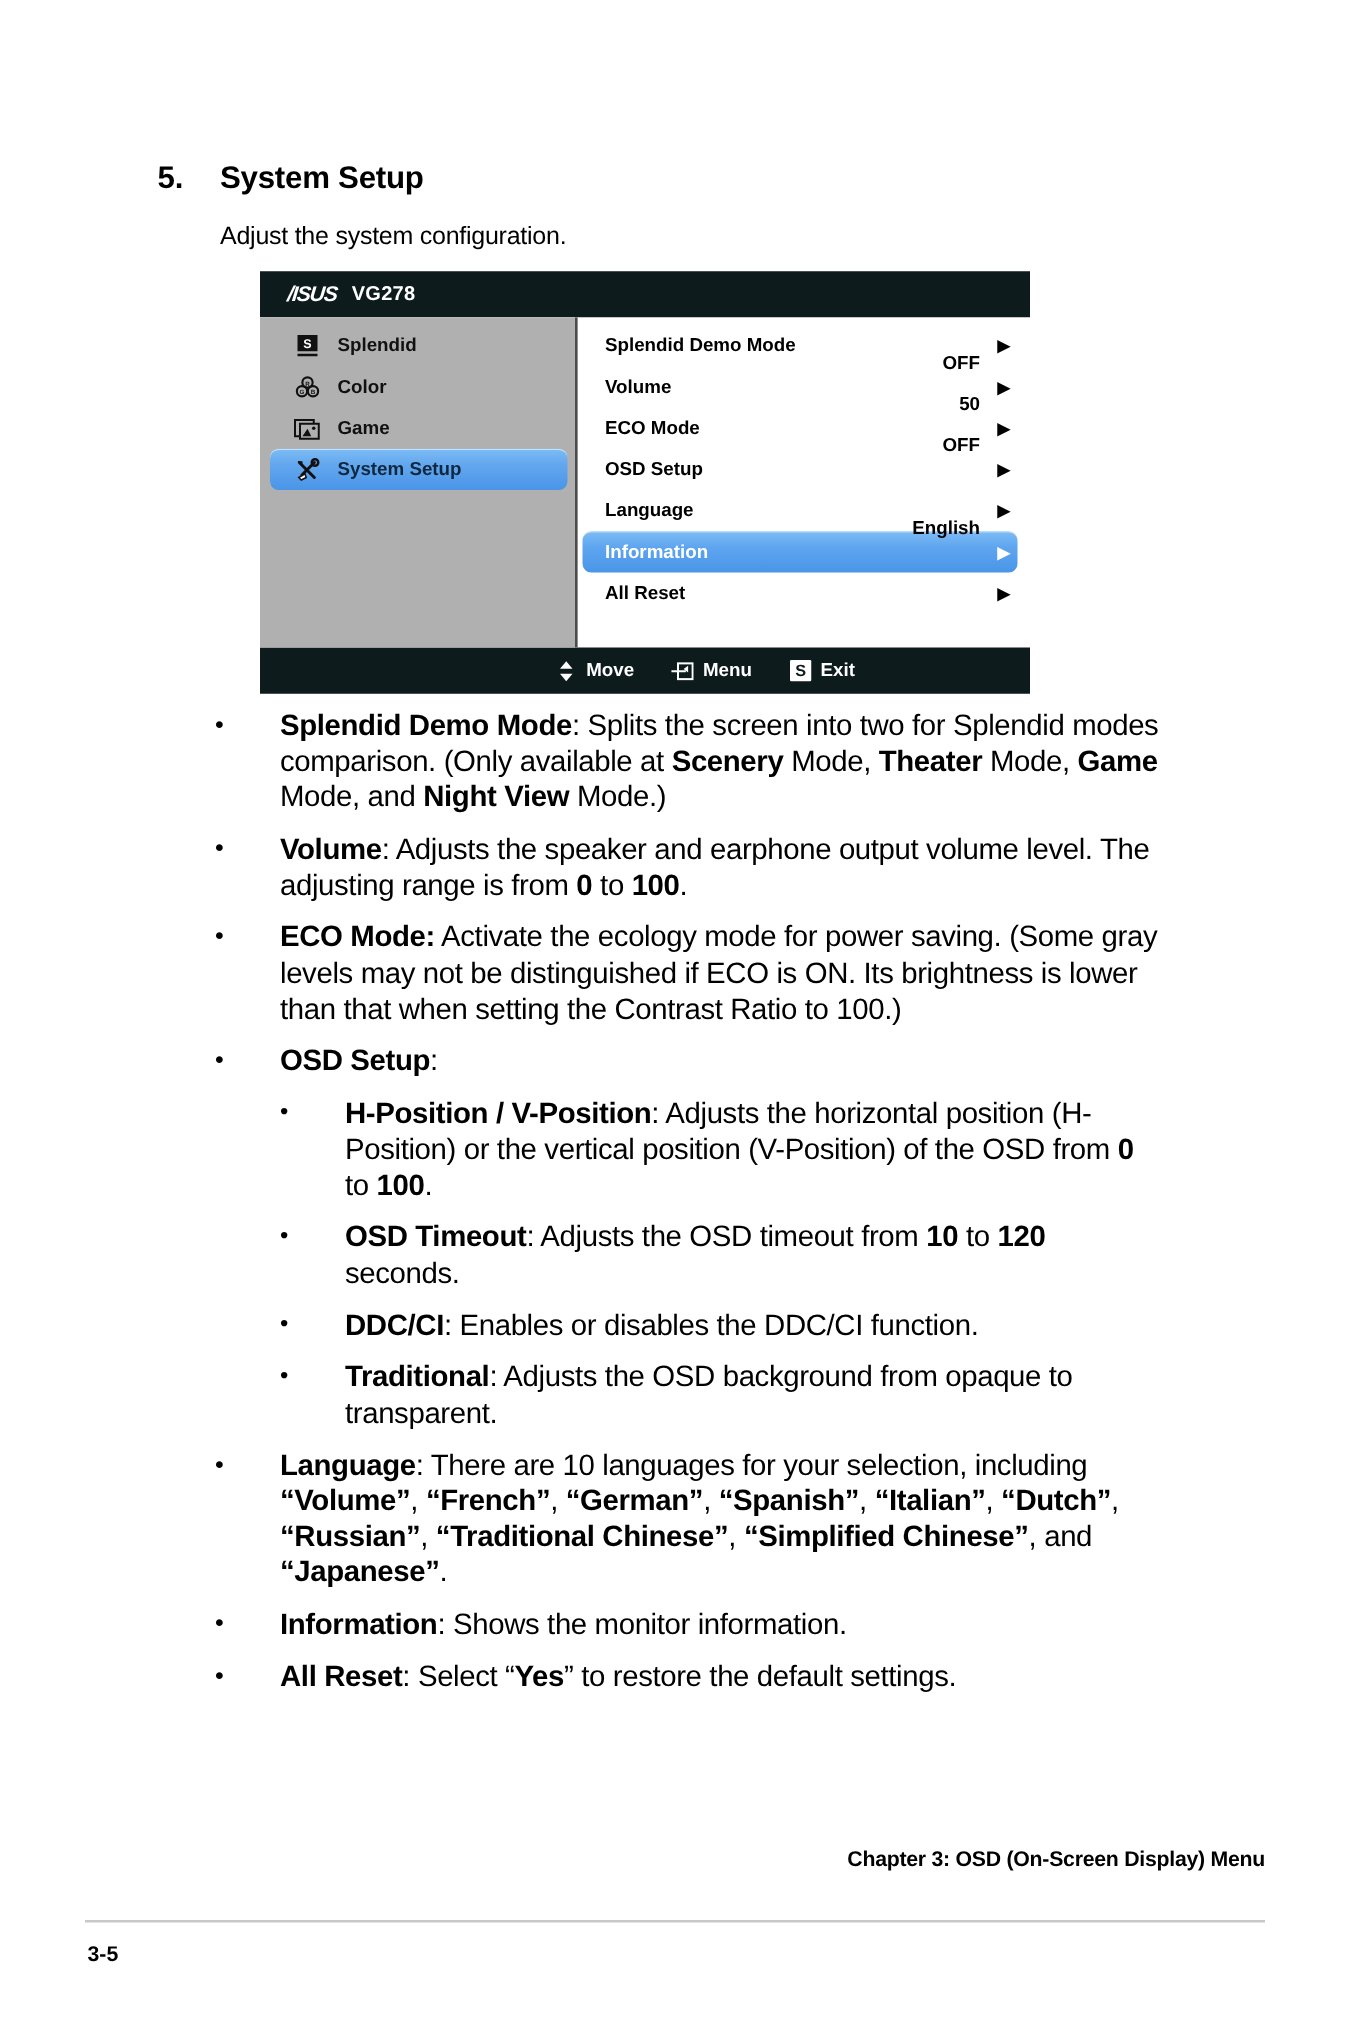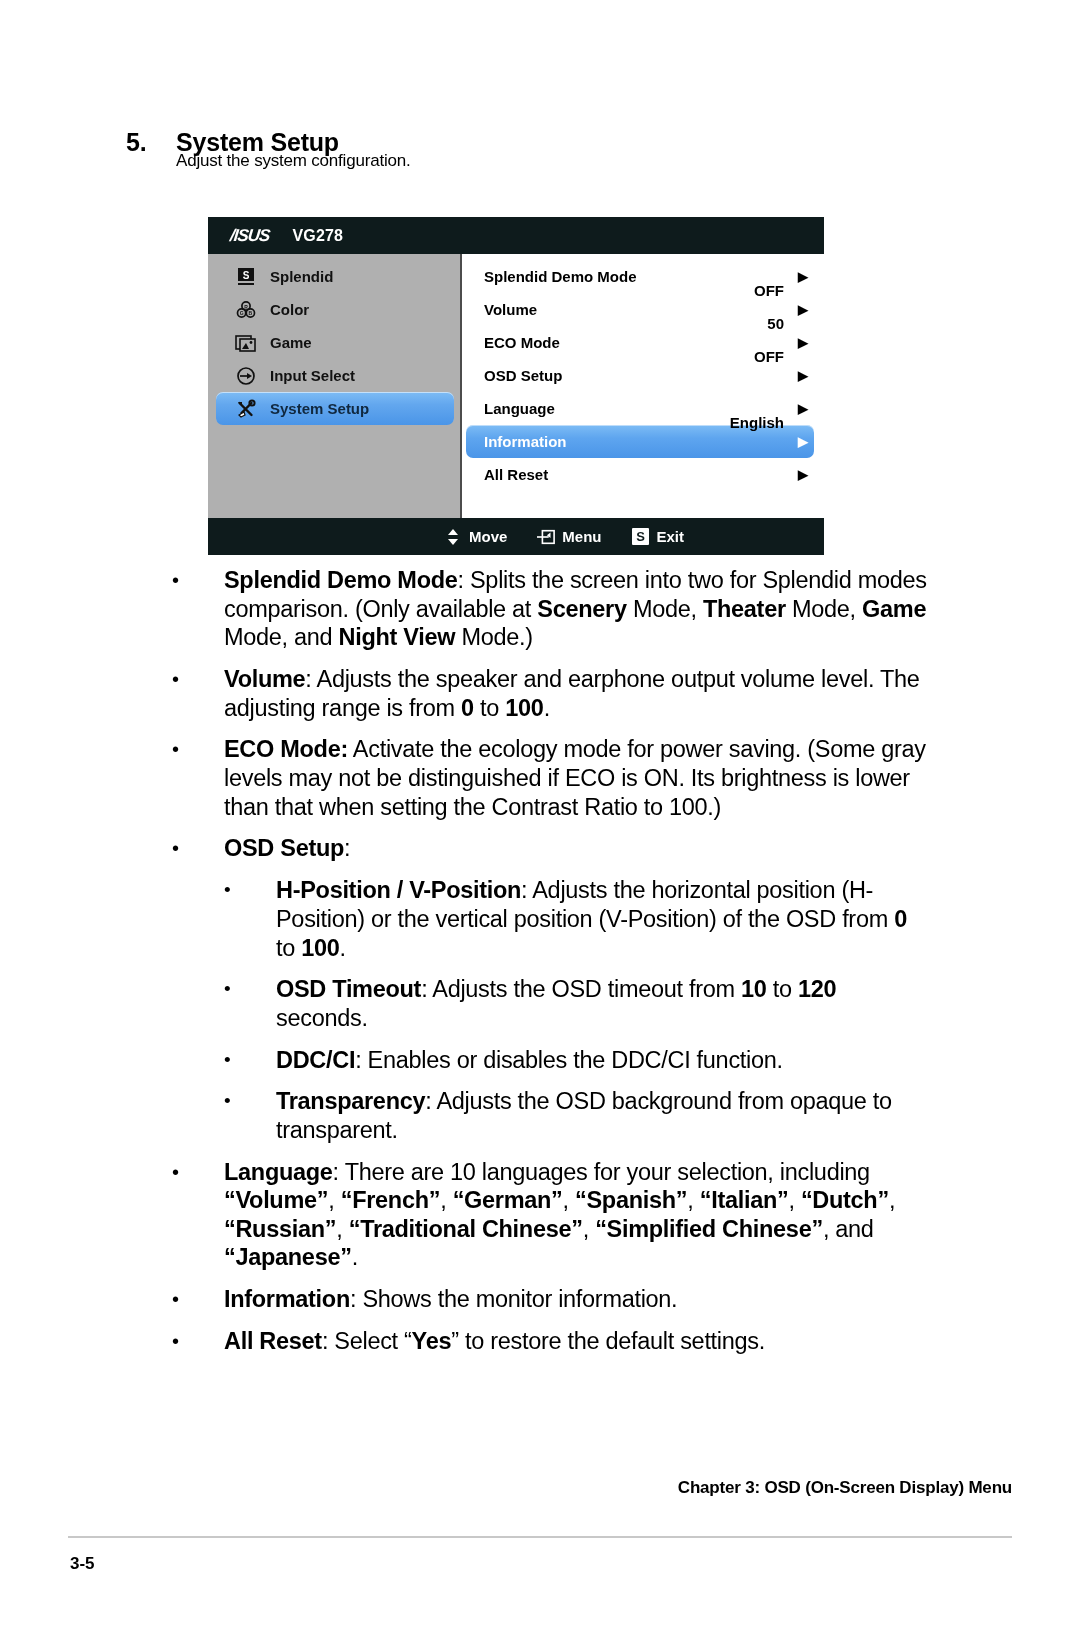--- a/index.html
+++ b/index.html
@@ -32,22 +32,22 @@
     font-weight: bold;
     letter-spacing: -0.2px;
   }
   .section-heading .num {
     width: 50px;
     flex: none;
   }
   .section-intro {
     position: absolute;
     left: 176px;
-    top: 151px;
-    font-size: 17px;
+    top: 178px;
+    font-size: 20px;
     letter-spacing: -0.2px;
   }
 
   
   .osd {
     position: absolute;
     left: 208px;
     top: 217px;
     width: 616px;
     height: 338px;
@@ -68,21 +68,21 @@
     font-style: italic;
     color: #ffffff;
     letter-spacing: -1px;
     transform: skewX(-6deg);
     display: inline-block;
   }
   .asus-model {
     font-size: 16px;
     font-weight: bold;
     color: #ffffff;
-    margin-left: 23px;
+    margin-left: 12px;
     letter-spacing: 0.2px;
   }
 
   .osd-body {
     display: flex;
     height: 264px;
     background: #ffffff;
   }
   .osd-sidebar {
     width: 254px;
@@ -310,30 +310,20 @@
             <svg width="22" height="20" viewBox="0 0 22 20">
               <rect x="1" y="3" width="15" height="13" fill="none" stroke="#111" stroke-width="1.6"></rect>
               <rect x="5" y="6" width="15" height="12" fill="#b0b0b0" stroke="#111" stroke-width="1.6"></rect>
               <polygon points="7,16 11,10 14,16" fill="#111"></polygon>
               <circle cx="16" cy="9.5" r="1.4" fill="#111"></circle>
             </svg>
           </span>
           <span>Game</span>
         </div>
 
-        <div class="side-item">
-          <span class="side-icon">
-            <svg width="20" height="20" viewBox="0 0 20 20">
-              <circle cx="10" cy="10" r="8" fill="none" stroke="#111" stroke-width="1.7"></circle>
-              <line x1="4" y1="10" x2="13" y2="10" stroke="#111" stroke-width="1.7"></line>
-              <polygon points="16,10 11,7 11,13" fill="#111"></polygon>
-            </svg>
-          </span>
-          <span>Input Select</span>
-        </div>
 
         <div class="side-item selected">
           <span class="side-icon">
             <svg width="22" height="20" viewBox="0 0 22 20">
               <g stroke="#111" stroke-width="2.4" fill="none" stroke-linecap="round">
                 <line x1="4.5" y1="4" x2="16.5" y2="16"></line>
               </g>
               <g stroke="#111" stroke-width="2.4" fill="none" stroke-linecap="round">
                 <line x1="16.5" y1="4" x2="6.5" y2="14"></line>
               </g>
@@ -457,21 +447,21 @@
       <div class="b2">
         <span class="dot">•</span>
         <span class="txt"><b>OSD Timeout</b>: Adjusts the OSD timeout from <b>10</b> to <b>120</b> seconds.</span>
       </div>
       <div class="b2">
         <span class="dot">•</span>
         <span class="txt"><b>DDC/CI</b>: Enables or disables the DDC/CI function.</span>
       </div>
       <div class="b2">
         <span class="dot">•</span>
-        <span class="txt"><b>Transparency</b>: Adjusts the OSD background from opaque to transparent.</span>
+        <span class="txt"><b>Traditional</b>: Adjusts the OSD background from opaque to transparent.</span>
       </div>
     </div>
 
     <div class="b1">
       <span class="dot">•</span>
       <span class="txt"><b>Language</b>: There are 10 languages for your selection, including <b>“Volume”</b>, <b>“French”</b>, <b>“German”</b>, <b>“Spanish”</b>, <b>“Italian”</b>, <b>“Dutch”</b>, <b>“Russian”</b>, <b>“Traditional Chinese”</b>, <b>“Simplified Chinese”</b>, and <b>“Japanese”</b>.</span>
     </div>
 
     <div class="b1">
       <span class="dot">•</span>

